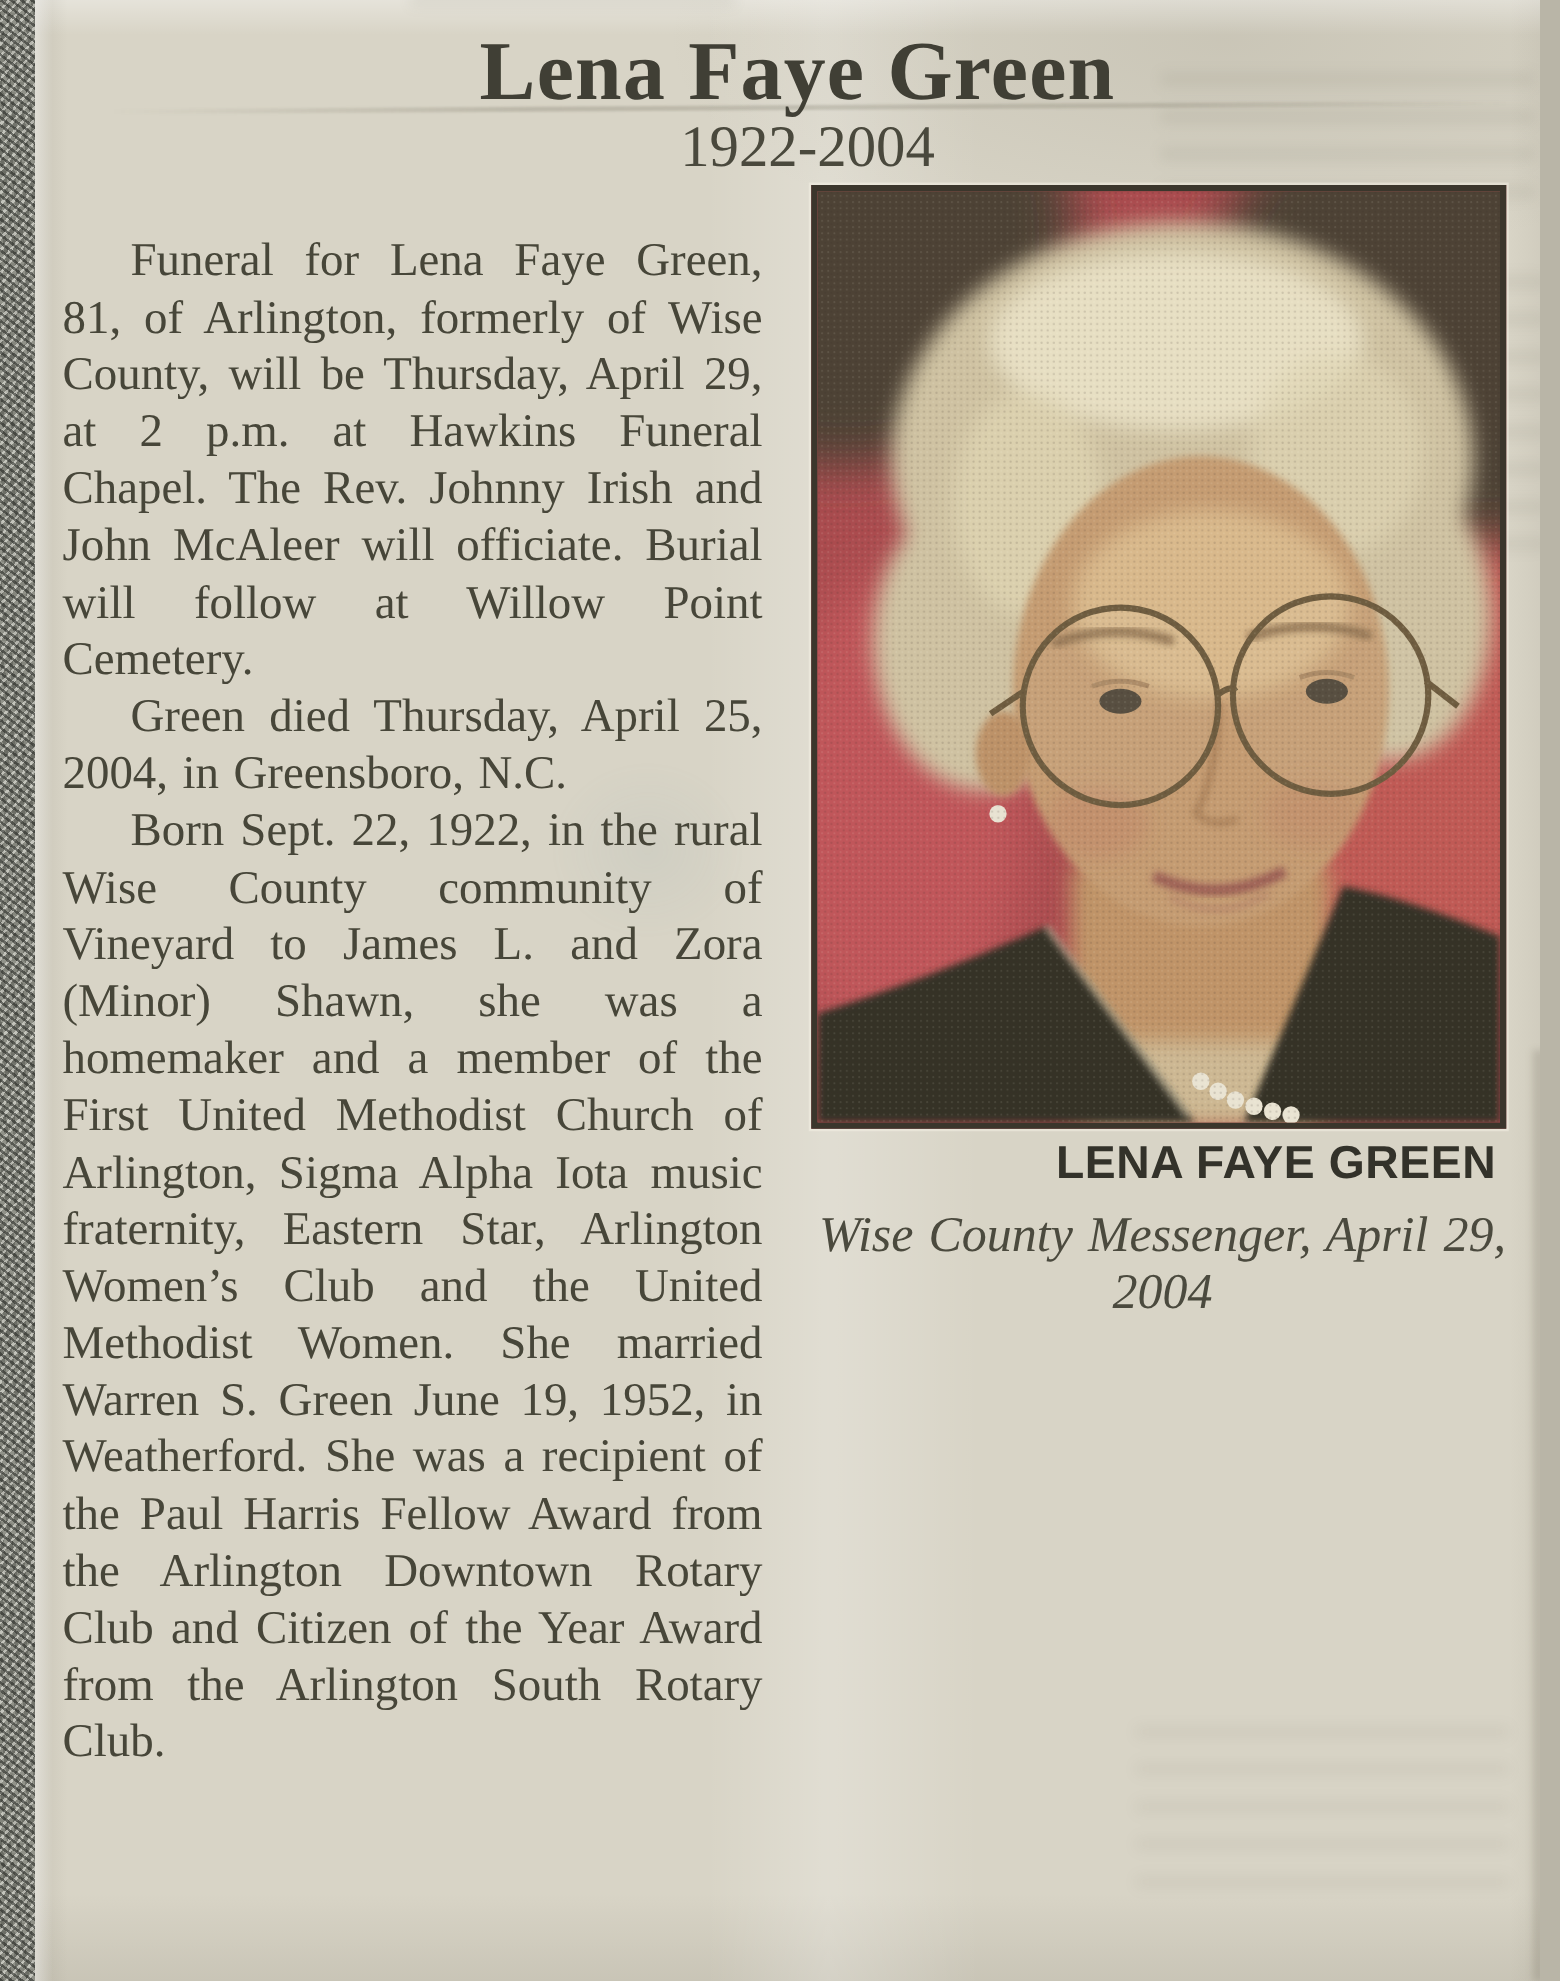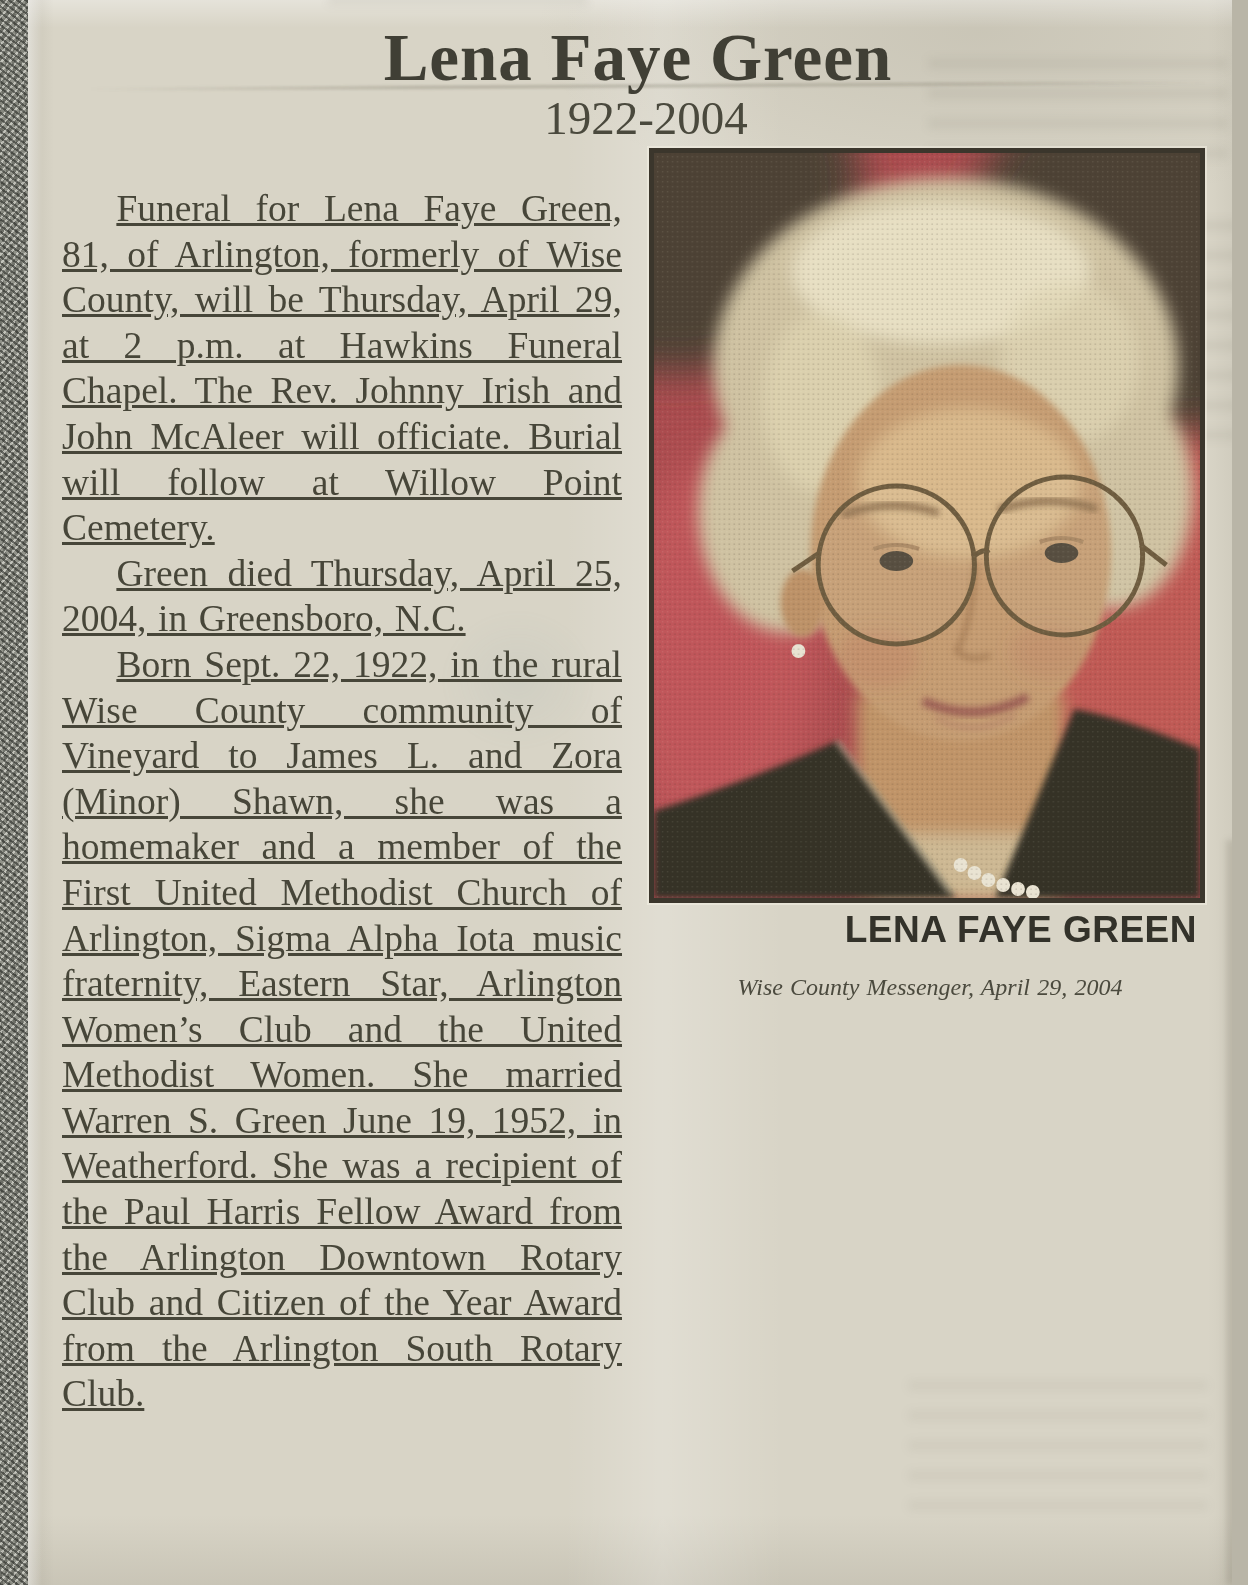--- a/index.html
+++ b/index.html
@@ -51,37 +51,37 @@
     color:#403f35;letter-spacing:1px;
   }
   .headline .years{
     margin-top:4px;font-size:47px;line-height:1.0;font-weight:400;color:#4a493d;padding-left:16px;
   }
   .col{position:absolute;font-size:37.5px;line-height:45.6px;text-align:justify;}
   .col p{
     margin:0;text-indent:1.45em;word-spacing:.06em;
     hyphens:auto;-webkit-hyphens:auto;
   }
-  .col-left{left:34px;top:186px;width:560px;text-decoration:underline;}
+  .col-left{left:22px;top:186px;width:560px;}
   .col-right{left:621px;top:148px;width:562px;}
   .photo-frame{
     margin:0;width:556px;height:755px;border:5px solid #3b362c;
     background:#a9494d;position:relative;
     box-shadow:0 0 0 2px rgba(245,242,230,.5);
   }
   .photo-frame svg{display:block;width:100%;height:100%;}
   .photo-caption{
     margin:7px 14px 0 0;text-align:right;
     font-family:"Liberation Sans","DejaVu Sans",sans-serif;
     font-weight:700;font-size:37px;line-height:1.1;color:#33322a;letter-spacing:.5px;
   }
   .col-right .body-start{margin-top:22px;}
   .attribution{
     margin-top:14px;text-align:center;font-style:italic;
-    font-size:24px;color:#4b4a3e;word-spacing:.05em;
+    font-size:40px;color:#4b4a3e;word-spacing:.05em;
   }
   .edge-seam{
     position:absolute;right:10px;top:840px;width:12px;height:745px;
     background:rgba(78,73,58,.16);filter:blur(3px);
   }
   .edge-dark{
     position:absolute;right:0;top:0;width:7px;height:100%;
     background:linear-gradient(270deg, rgba(58,54,44,.35), transparent);
   }
 </style>

